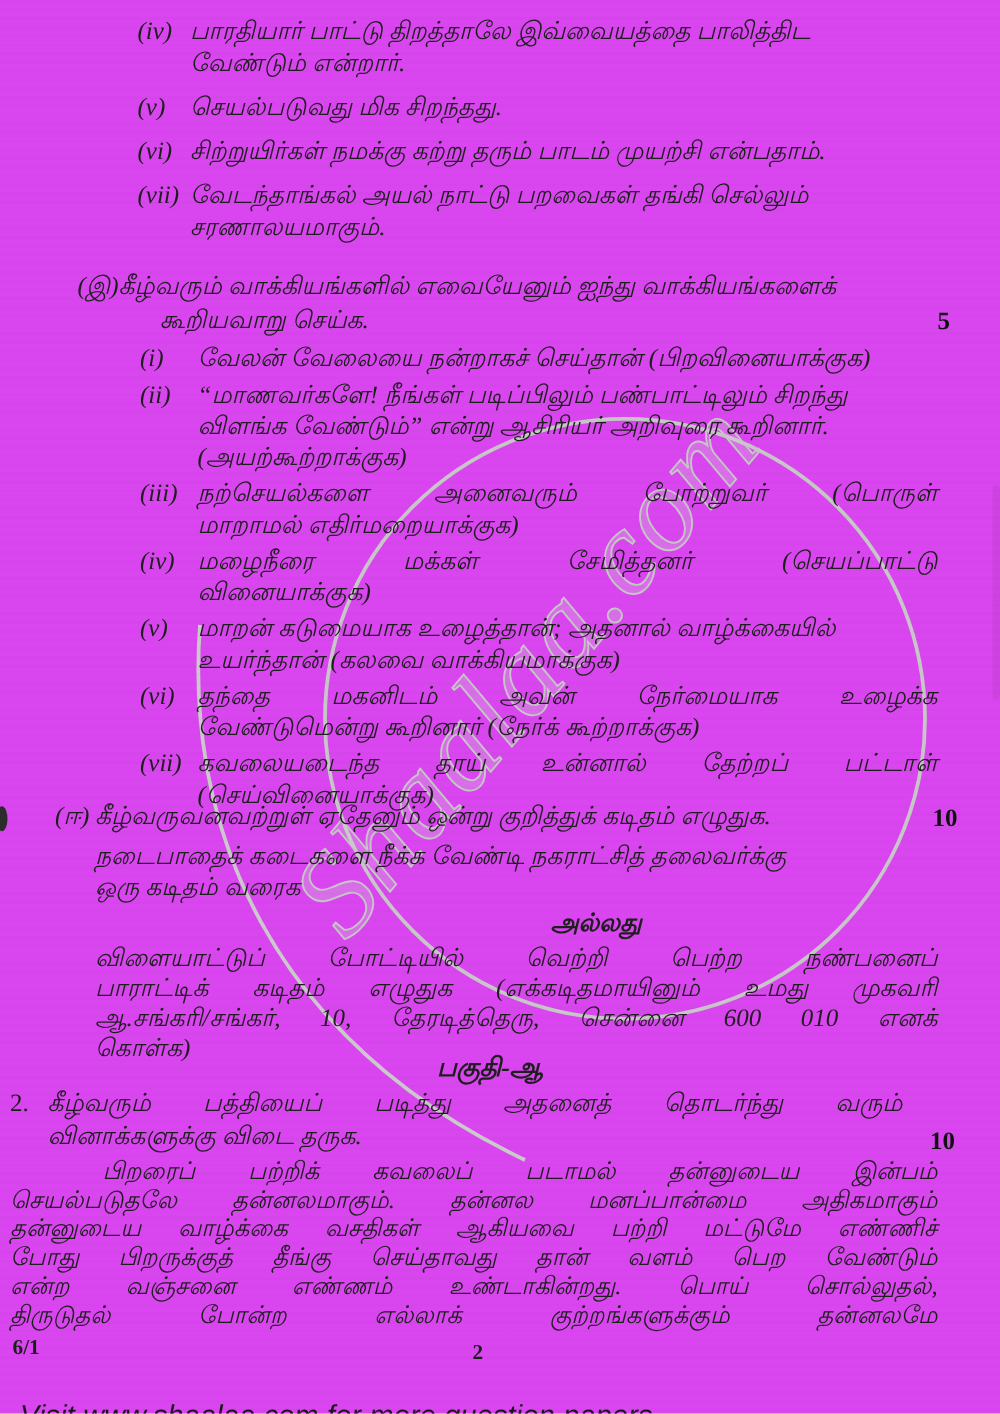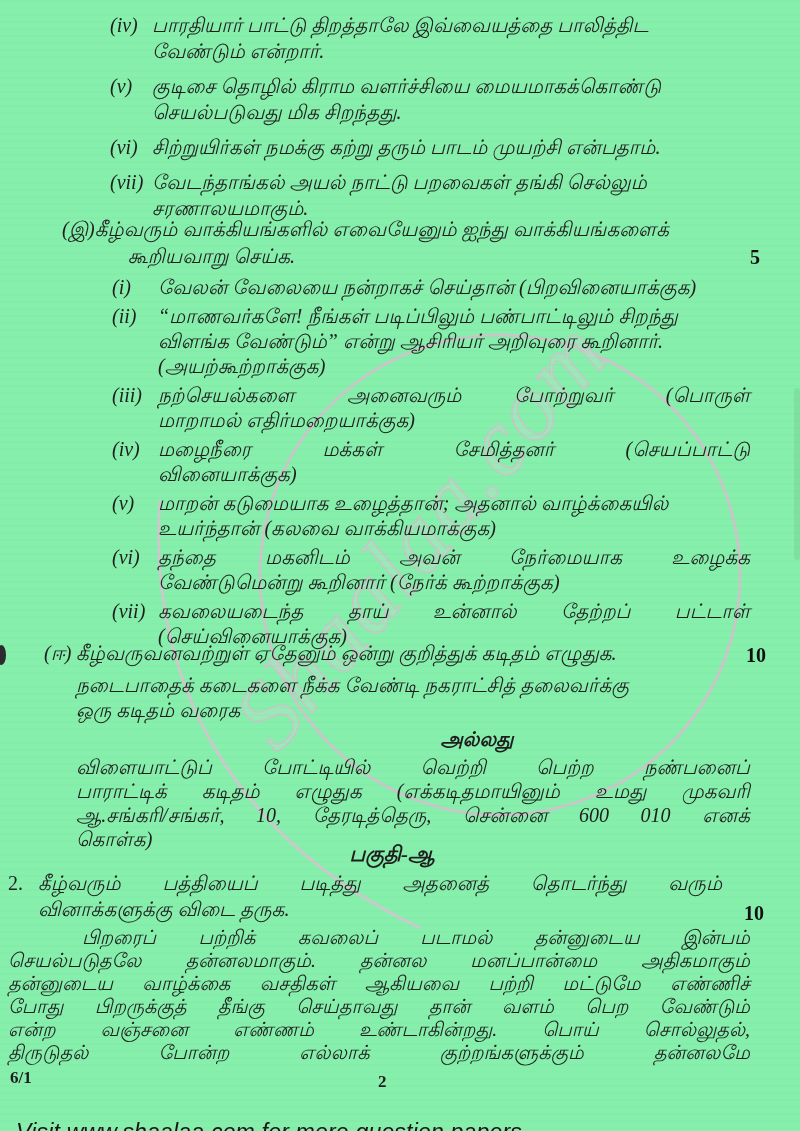--- a/index.html
+++ b/index.html
@@ -1,19 +1,19 @@
 <!DOCTYPE html>
 <html><head>
 <meta charset="utf-8">
 <style>
   html,body{margin:0;padding:0;background:#ffffff;}
   .page{
     position:relative;
     width:800px;height:1131px;
-    background:#86efac;
+    background:#d946ef;
     overflow:hidden;
     font-family:"Liberation Serif", serif;
     color:#1e1e1e;
   }
   
   .page::after{
     content:"";position:absolute;inset:0;pointer-events:none;
     background:repeating-linear-gradient(180deg, rgba(0,0,0,0.012) 0 2px, rgba(0,0,0,0) 2px 7px);
   }
   .wm{position:absolute;inset:0;z-index:0;}
@@ -79,21 +79,20 @@
       <div class="row item">
         <span class="numcol">(iv)</span>
         <span class="txtcol">
           <span class="ln">பாரதியார் பாட்டு திறத்தாலே இவ்வையத்தை பாலித்திட</span>
           <span class="ln">வேண்டும் என்றார்.</span>
         </span>
       </div>
       <div class="row item">
         <span class="numcol">(v)</span>
         <span class="txtcol">
-          <span class="ln">குடிசை தொழில் கிராம வளர்ச்சியை மையமாகக்கொண்டு</span>
           <span class="ln">செயல்படுவது மிக சிறந்தது.</span>
         </span>
       </div>
       <div class="row item">
         <span class="numcol">(vi)</span>
         <span class="txtcol">
           <span class="ln">சிற்றுயிர்கள் நமக்கு கற்று தரும் பாடம் முயற்சி என்பதாம்.</span>
         </span>
       </div>
       <div class="row item">

